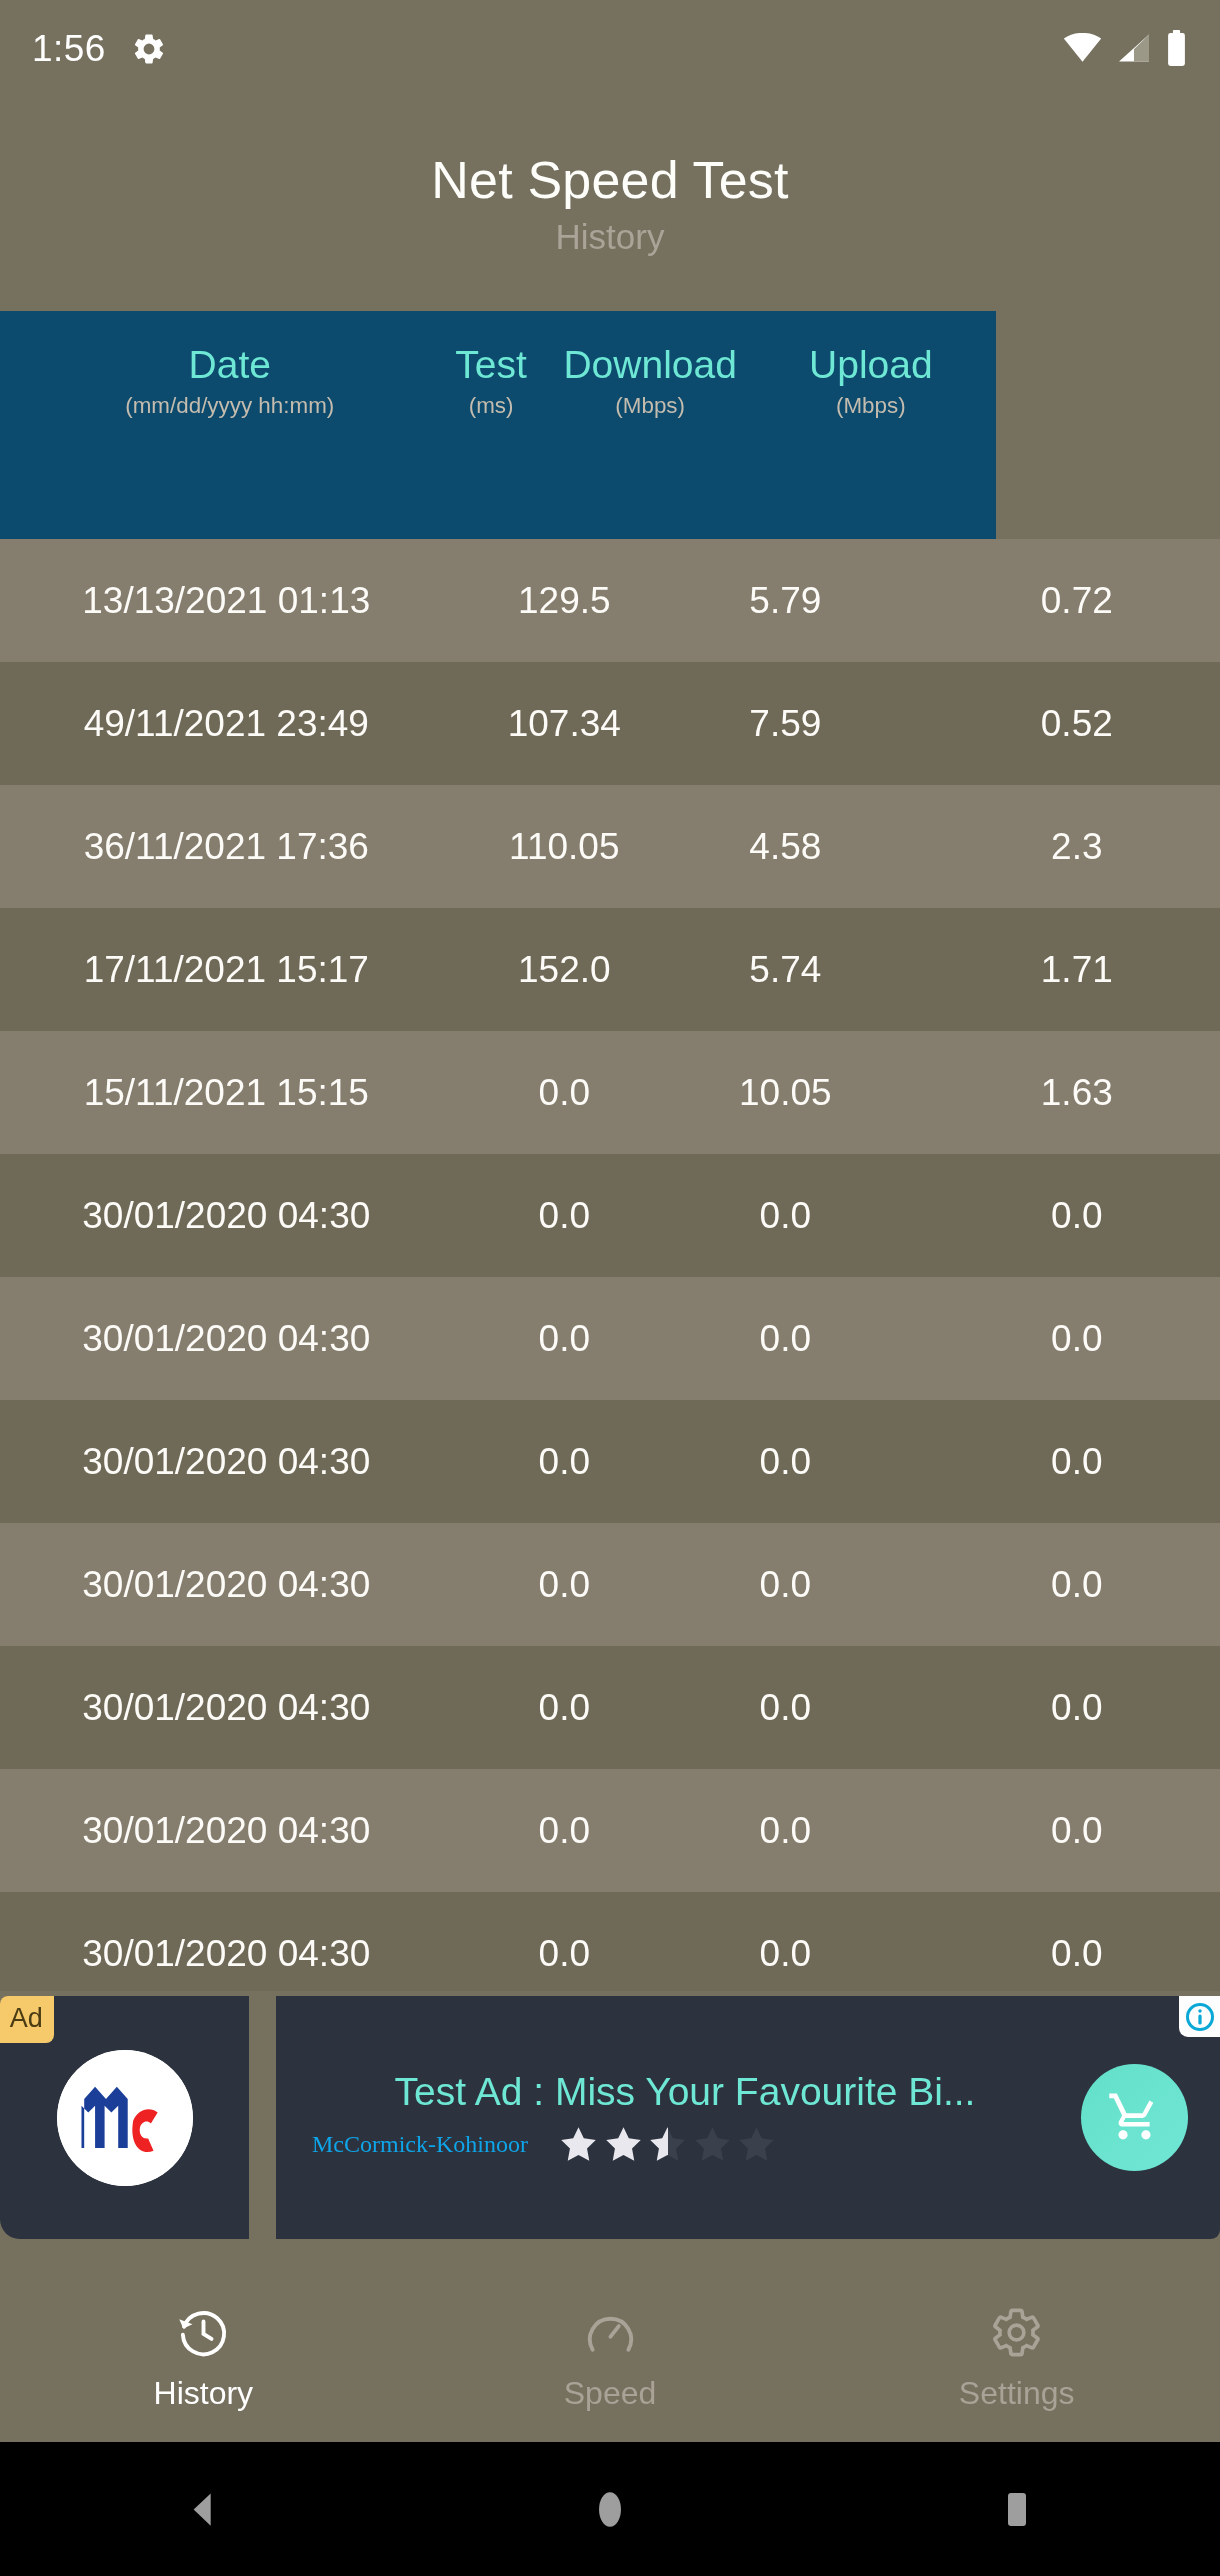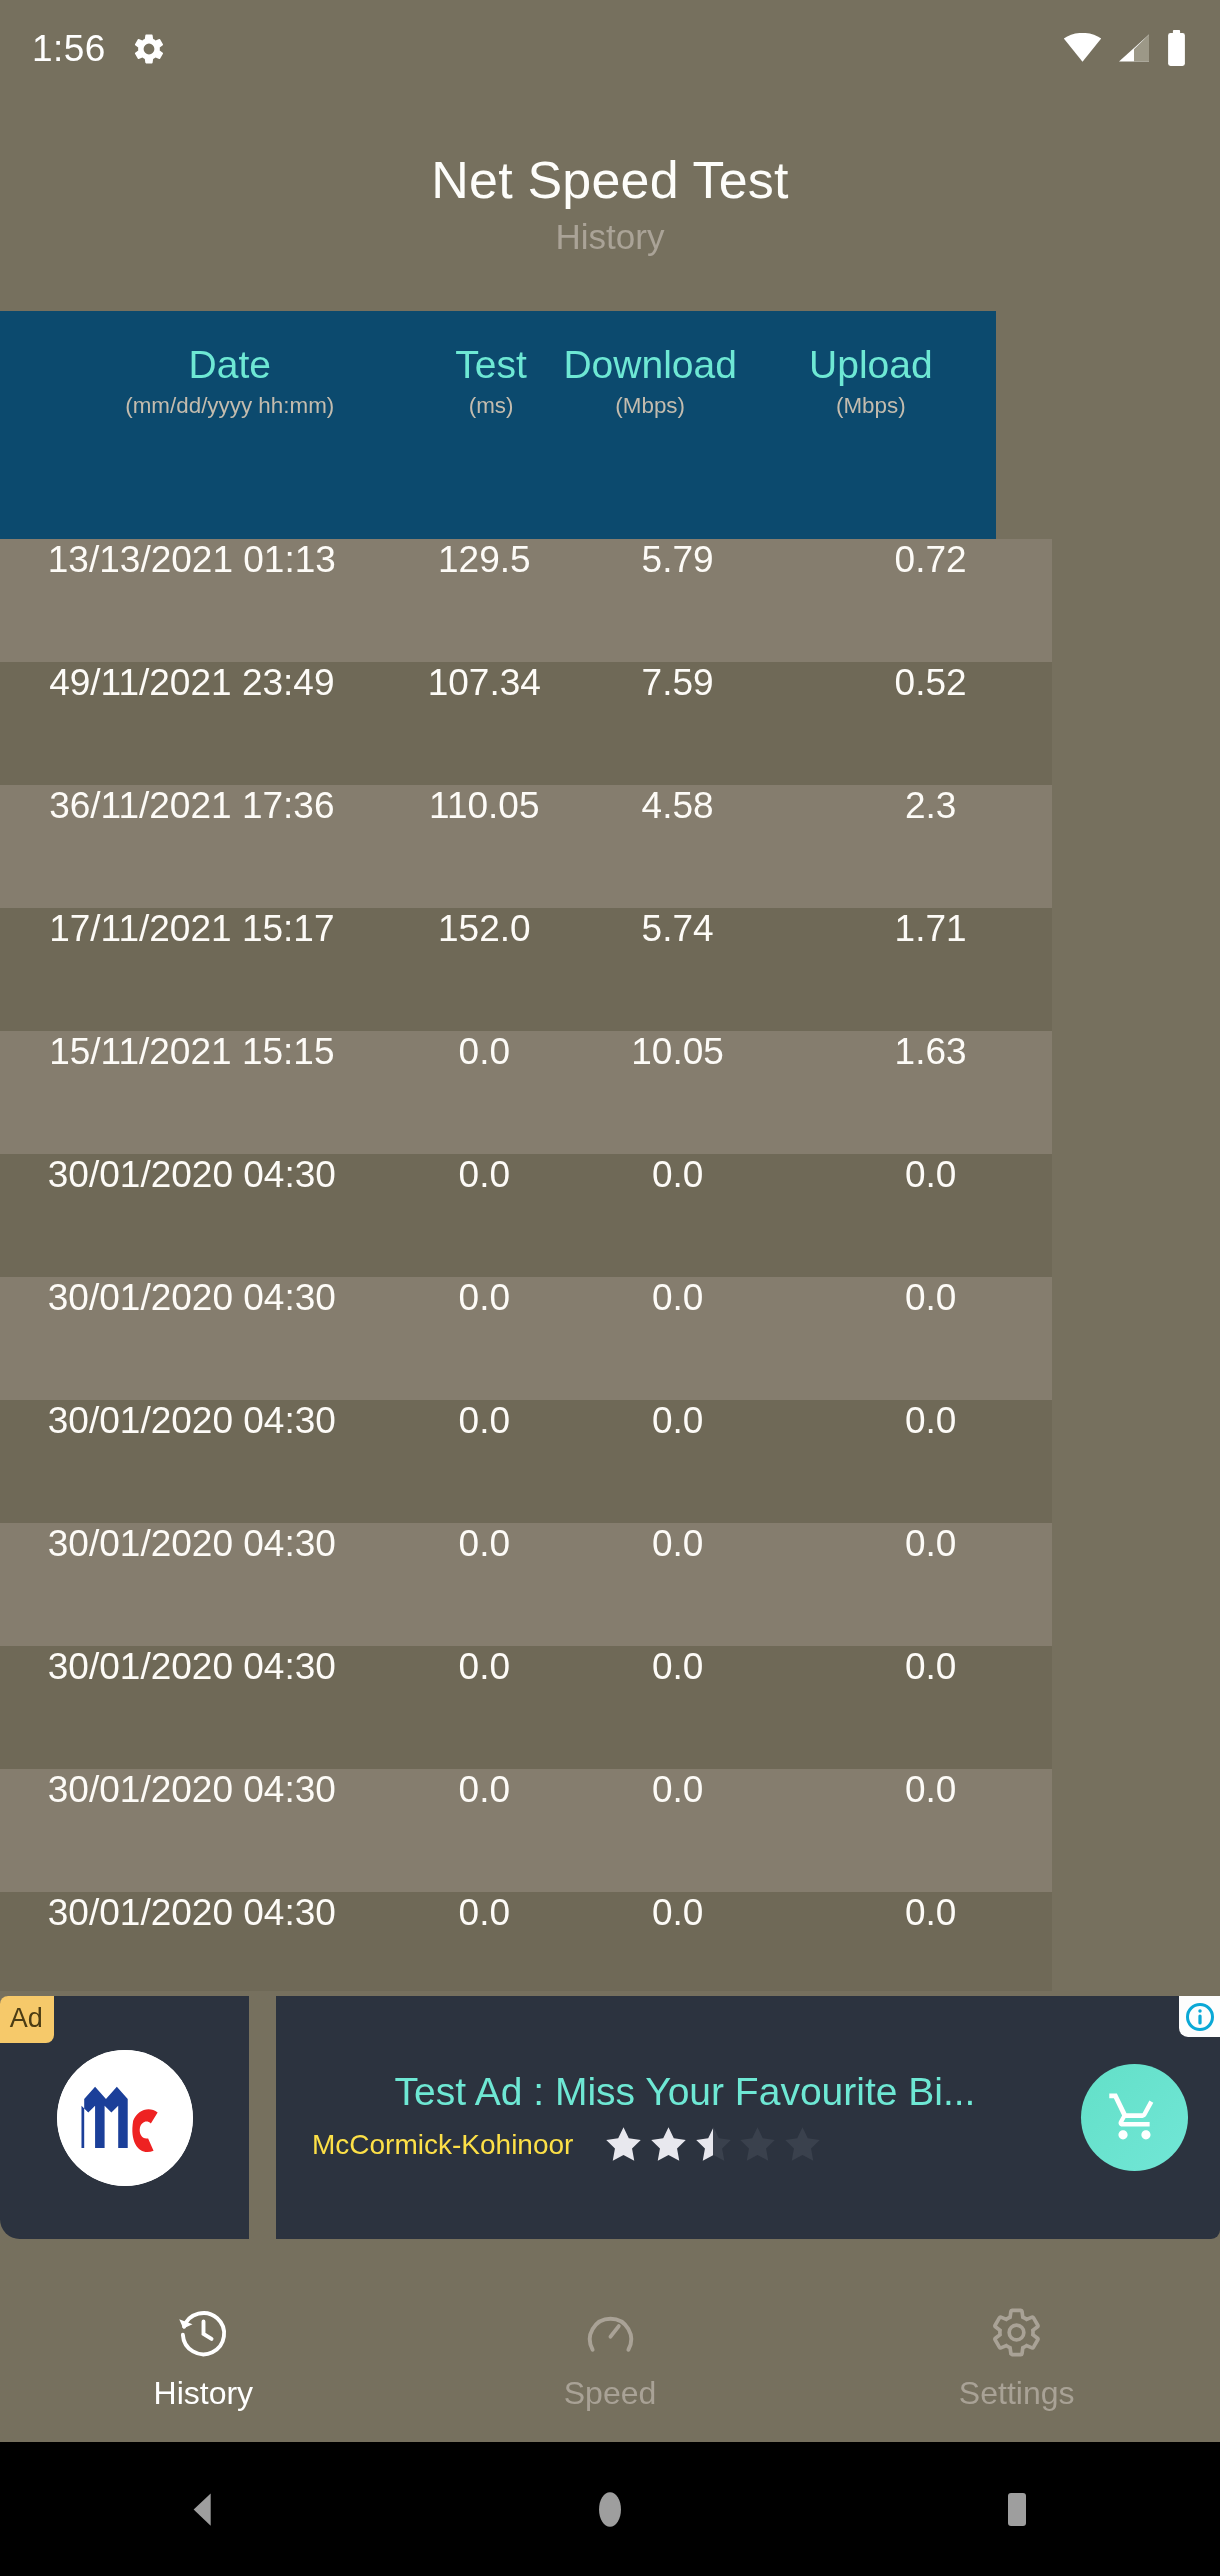--- a/index.html
+++ b/index.html
@@ -45,21 +45,21 @@
   .c-ping  { width:161px; }
   .c-down  { width:242px;text-align:center; }
   .c-up    { width:317px; }
 
   
   .tbody{
     position:absolute; left:0; top:539px; width:1220px; height:1452px;
     overflow:hidden;
   }
   .row{
-    display:flex; align-items:flex-start; height:123px; width:1052px;
+    display:flex; align-items:center; height:123px; width:1220px;
     color:#fdfbf7; font-size:37px;gap:39px;
   }
   .row.odd { background:#857d6e; }
   .row.even{ background:#6f6957; }
   .cell{ text-align:center; }
 
   
   .ad{
     position:absolute; left:0; top:1996px; width:1220px; height:243px;
     display:flex; align-items:stretch;
@@ -91,21 +91,21 @@
     width:41px; height:41px; background:#fdfdfd;
     border-radius:0 0 0 9px;
     display:flex; align-items:center; justify-content:center;
   }
   .ad-text{ flex:1; min-width:0;text-align:center; }
   .ad-headline{
     font-size:39px; color:#6ee8d4; white-space:nowrap;
     overflow:hidden; text-overflow:ellipsis;
   }
   .ad-sub-line{ display:flex; align-items:center; margin-top:10.7px; gap:30px; }
-  .ad-advertiser{ font-size:28px; color:#fde047; white-space:nowrap; }
+  .ad-advertiser{ font-size:24px; color:#0ea5e9; white-space:nowrap;font-family:Liberation Serif, serif; }
   .stars{ display:flex; align-items:center; gap:3.6px; }
   .ad-cta{
     width:107px; height:107px; border-radius:50%;
     background:linear-gradient(135deg,#63e0c8,#71e6d6);
     display:flex; align-items:center; justify-content:center;
     margin-right:32px; margin-left:23px; flex:0 0 auto;
   }
 
   
   .bottomnav{

